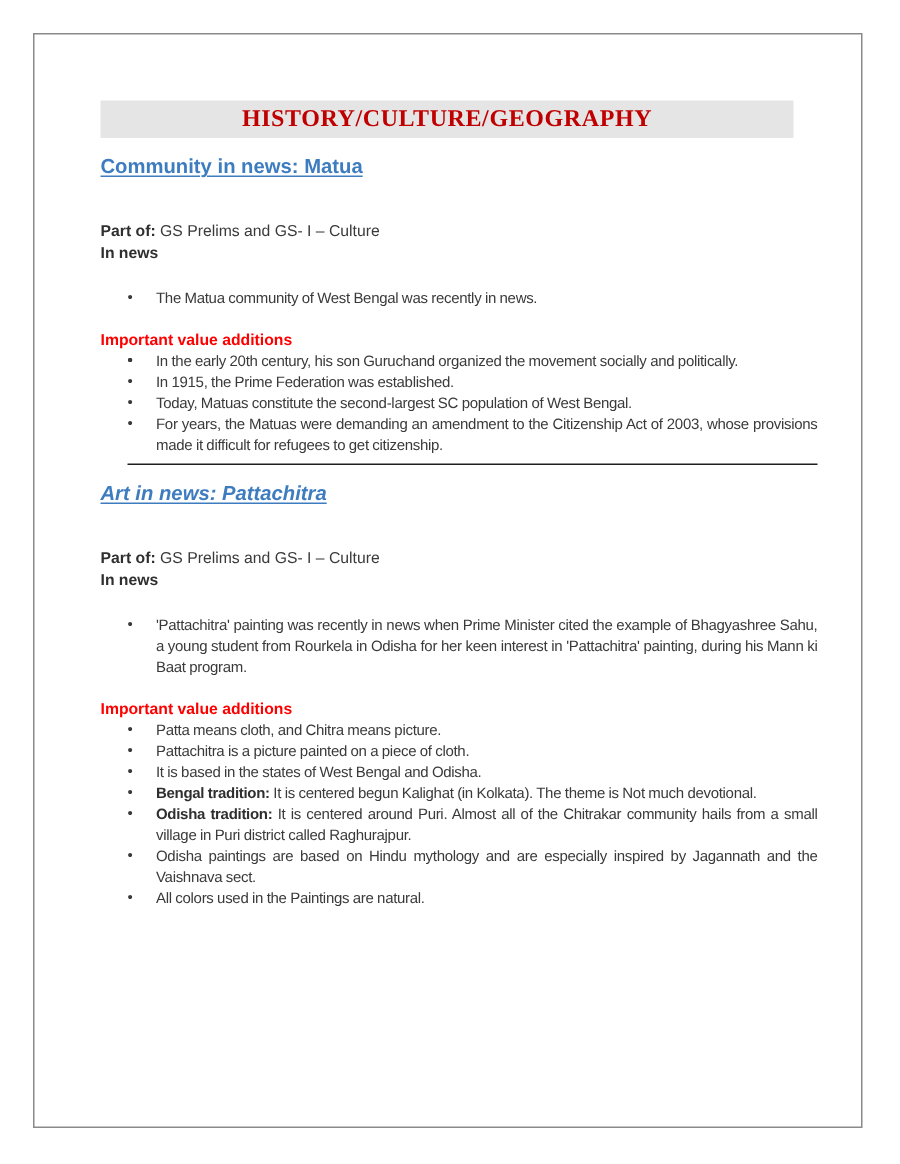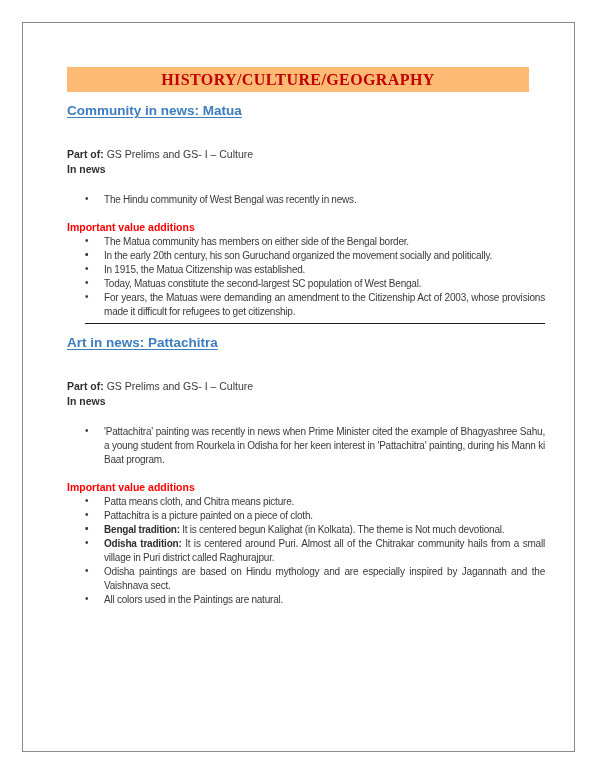--- a/index.html
+++ b/index.html
@@ -7,29 +7,29 @@
     width:600px;height:776px;position:relative;background:#ffffff;
     font-family:"Liberation Sans", sans-serif;color:#3a3a3a;
     -webkit-font-smoothing:antialiased;
   }
   .sheet{
     position:absolute;left:22px;top:22px;width:553px;height:730px;
     border:1.5px solid #8a8a8a;background:#fff;box-sizing:border-box;
   }
   .content{position:absolute;left:44px;top:44px;width:478px;}
   .banner{
-    width:462px;height:25px;background:#fdba74;color:#C00000;
+    width:462px;height:25px;background:#e5e5e5;color:#C00000;
     font-family:"Liberation Serif", serif;font-weight:bold;font-size:16px;
     line-height:25px;text-align:center;letter-spacing:0.4px;
   }
   h2.sec{
     margin:10px 0 0 0;font-size:13.5px;font-weight:bold;color:#3E7CC0;
     text-decoration:underline;text-underline-offset:2px;line-height:17px;
   }
-  h2.sec2{}
+  h2.sec2{font-style:italic;}
   .meta{margin-top:28px;font-size:10.5px;line-height:15px;color:#3a3a3a;}
   .meta b{color:#2f2f2f;}
   .inlabel{font-size:10.5px;line-height:15px;font-weight:bold;color:#2f2f2f;}
   ul.blist{
     list-style:none;margin:0;padding:0;font-size:10px;line-height:14px;
     letter-spacing:-0.2px;word-spacing:-0.2px;text-align:justify;color:#3a3a3a;
   }
   ul.news{margin-top:16px;}
   ul.iva{margin-top:1px;}
   ul.blist li{position:relative;padding-left:37px;}
@@ -50,30 +50,30 @@
 
     <h2 class="sec">Community in news: Matua</h2>
 
     <div class="meta">
       <b>Part of:</b>
       <span>GS Prelims and GS- I – Culture</span>
     </div>
     <div class="inlabel">In news</div>
 
     <ul class="blist news">
-      <li><span class="mk">•</span><b></b><span>The Hindu community of West Bengal was recently in news.</span></li>
+      <li><span class="mk">•</span><b></b><span>The Matua community of West Bengal was recently in news.</span></li>
     </ul>
 
     <div class="ivalabel">Important value additions</div>
 
     <ul class="blist iva">
-      <li><span class="mk">•</span><b></b><span>The Matua community has members on either side of the Bengal border.</span></li>
+      <li><span class="mk">•</span><b></b></li>
       <li><span class="mk">•</span><b></b></li>
       <li><span class="mk">•</span><b></b><span>In the early 20th century, his son Guruchand organized the movement socially and politically.</span></li>
-      <li><span class="mk">•</span><b></b><span>In 1915, the Matua Citizenship was established.</span></li>
+      <li><span class="mk">•</span><b></b><span>In 1915, the Prime Federation was established.</span></li>
       <li><span class="mk">•</span><b></b><span>Today, Matuas constitute the second-largest SC population of West Bengal.</span></li>
       <li><span class="mk">•</span><b></b><span>For years, the Matuas were demanding an amendment to the Citizenship Act of 2003, whose provisions made it difficult for refugees to get citizenship.</span></li>
     </ul>
 
     <div class="divider"></div>
 
     <h2 class="sec sec2">Art in news: Pattachitra</h2>
 
     <div class="meta">
       <b>Part of:</b>
@@ -83,21 +83,21 @@
 
     <ul class="blist news">
       <li><span class="mk">•</span><b></b><span>'Pattachitra' painting was recently in news when Prime Minister cited the example of Bhagyashree Sahu, a young student from Rourkela in Odisha for her keen interest in 'Pattachitra' painting, during his Mann ki Baat program.</span></li>
     </ul>
 
     <div class="ivalabel">Important value additions</div>
 
     <ul class="blist iva">
       <li><span class="mk">•</span><b></b><span>Patta means cloth, and Chitra means picture.</span></li>
       <li><span class="mk">•</span><b></b><span>Pattachitra is a picture painted on a piece of cloth.</span></li>
-      <li><span class="mk">•</span><b></b></li>
+      <li><span class="mk">•</span><b></b><span>It is based in the states of West Bengal and Odisha.</span></li>
       <li><span class="mk">•</span><b>Bengal tradition:</b><span> It is centered begun Kalighat (in Kolkata). The theme is Not much devotional.</span></li>
       <li><span class="mk">•</span><b>Odisha tradition:</b><span> It is centered around Puri. Almost all of the Chitrakar community hails from a small village in Puri district called Raghurajpur.</span></li>
       <li><span class="mk">•</span><b></b><span>Odisha paintings are based on Hindu mythology and are especially inspired by Jagannath and the Vaishnava sect.</span></li>
       <li><span class="mk">•</span><b></b><span>All colors used in the Paintings are natural.</span></li>
     </ul>
 
   </div>
 </div>
 
 </body></html>

